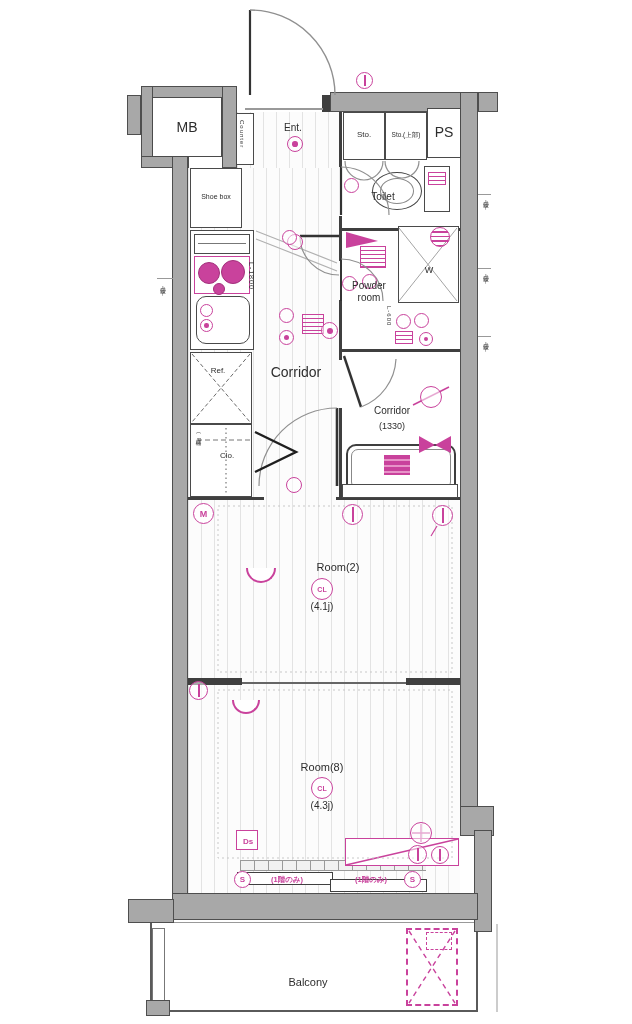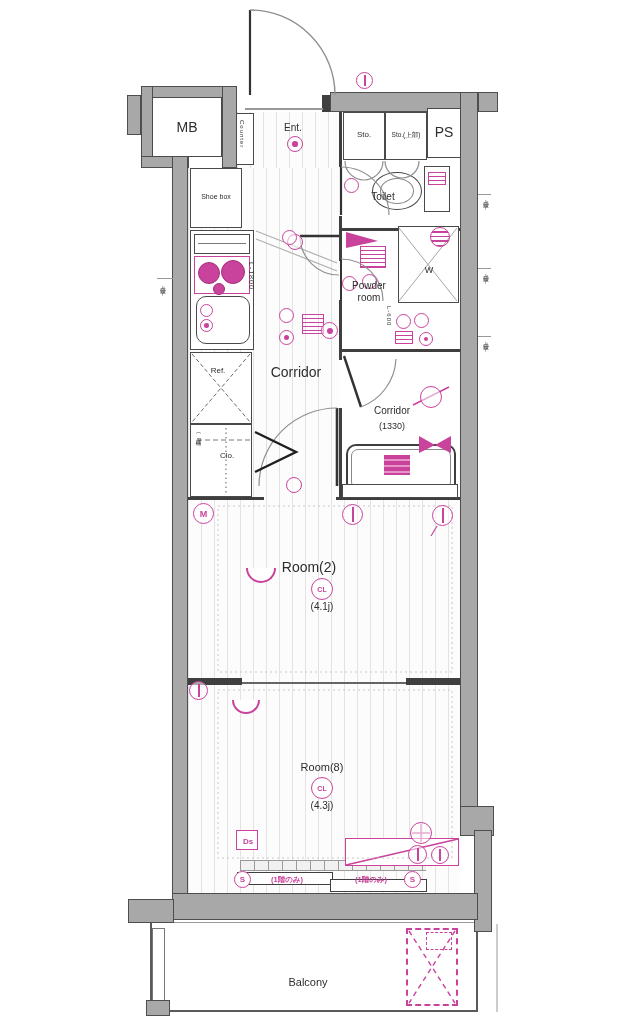--- a/index.html
+++ b/index.html
@@ -199,21 +199,21 @@
   <div class="lbl wrap" style="left:406px;top:135px;font-size:6.5px;width:36px">Sto.(上部)</div>
   <div class="lbl" style="left:444px;top:132px;font-size:14px">PS</div>
   <div class="lbl" style="left:383px;top:197px;font-size:10px">Toilet</div>
   <div class="lbl wrap" style="left:369px;top:291px;font-size:10px;width:56px">Powder room</div>
   <div class="lbl" style="left:429px;top:270px;font-size:9px">W</div>
   <div class="lbl" style="left:296px;top:372px;font-size:14px">Corridor</div>
   <div class="lbl" style="left:218px;top:371px;font-size:8px">Ref.</div>
   <div class="lbl" style="left:227px;top:456px;font-size:8px">Clo.</div>
   <div class="lbl" style="left:392px;top:411px;font-size:10px">Corridor</div>
   <div class="lbl" style="left:392px;top:426px;font-size:9px">(1330)</div>
-  <div class="lbl" style="left:309px;top:567px;font-size:14px">Room(2)</div>
+  <div class="lbl" style="left:338px;top:567px;font-size:11px">Room(2)</div>
   <div class="lbl" style="left:322px;top:607px;font-size:10px">(4.1j)</div>
   <div class="lbl" style="left:322px;top:767px;font-size:11px">Room(8)</div>
   <div class="lbl" style="left:322px;top:806px;font-size:10px">(4.3j)</div>
   <div class="lbl" style="left:308px;top:982px;font-size:11px">Balcony</div>
 
   <div class="vlbl" style="left:248px;top:262px;font-size:7px;color:#333">L-1800</div>
   <div class="vlbl" style="left:386px;top:306px;font-size:6px;color:#333">L-600</div>
   <div class="vlbl" style="left:481px;top:198px;font-size:6px">腰下40</div>
   <div class="vlbl" style="left:481px;top:272px;font-size:6px">腰下40</div>
   <div class="vlbl" style="left:481px;top:340px;font-size:6px">腰下40</div>

